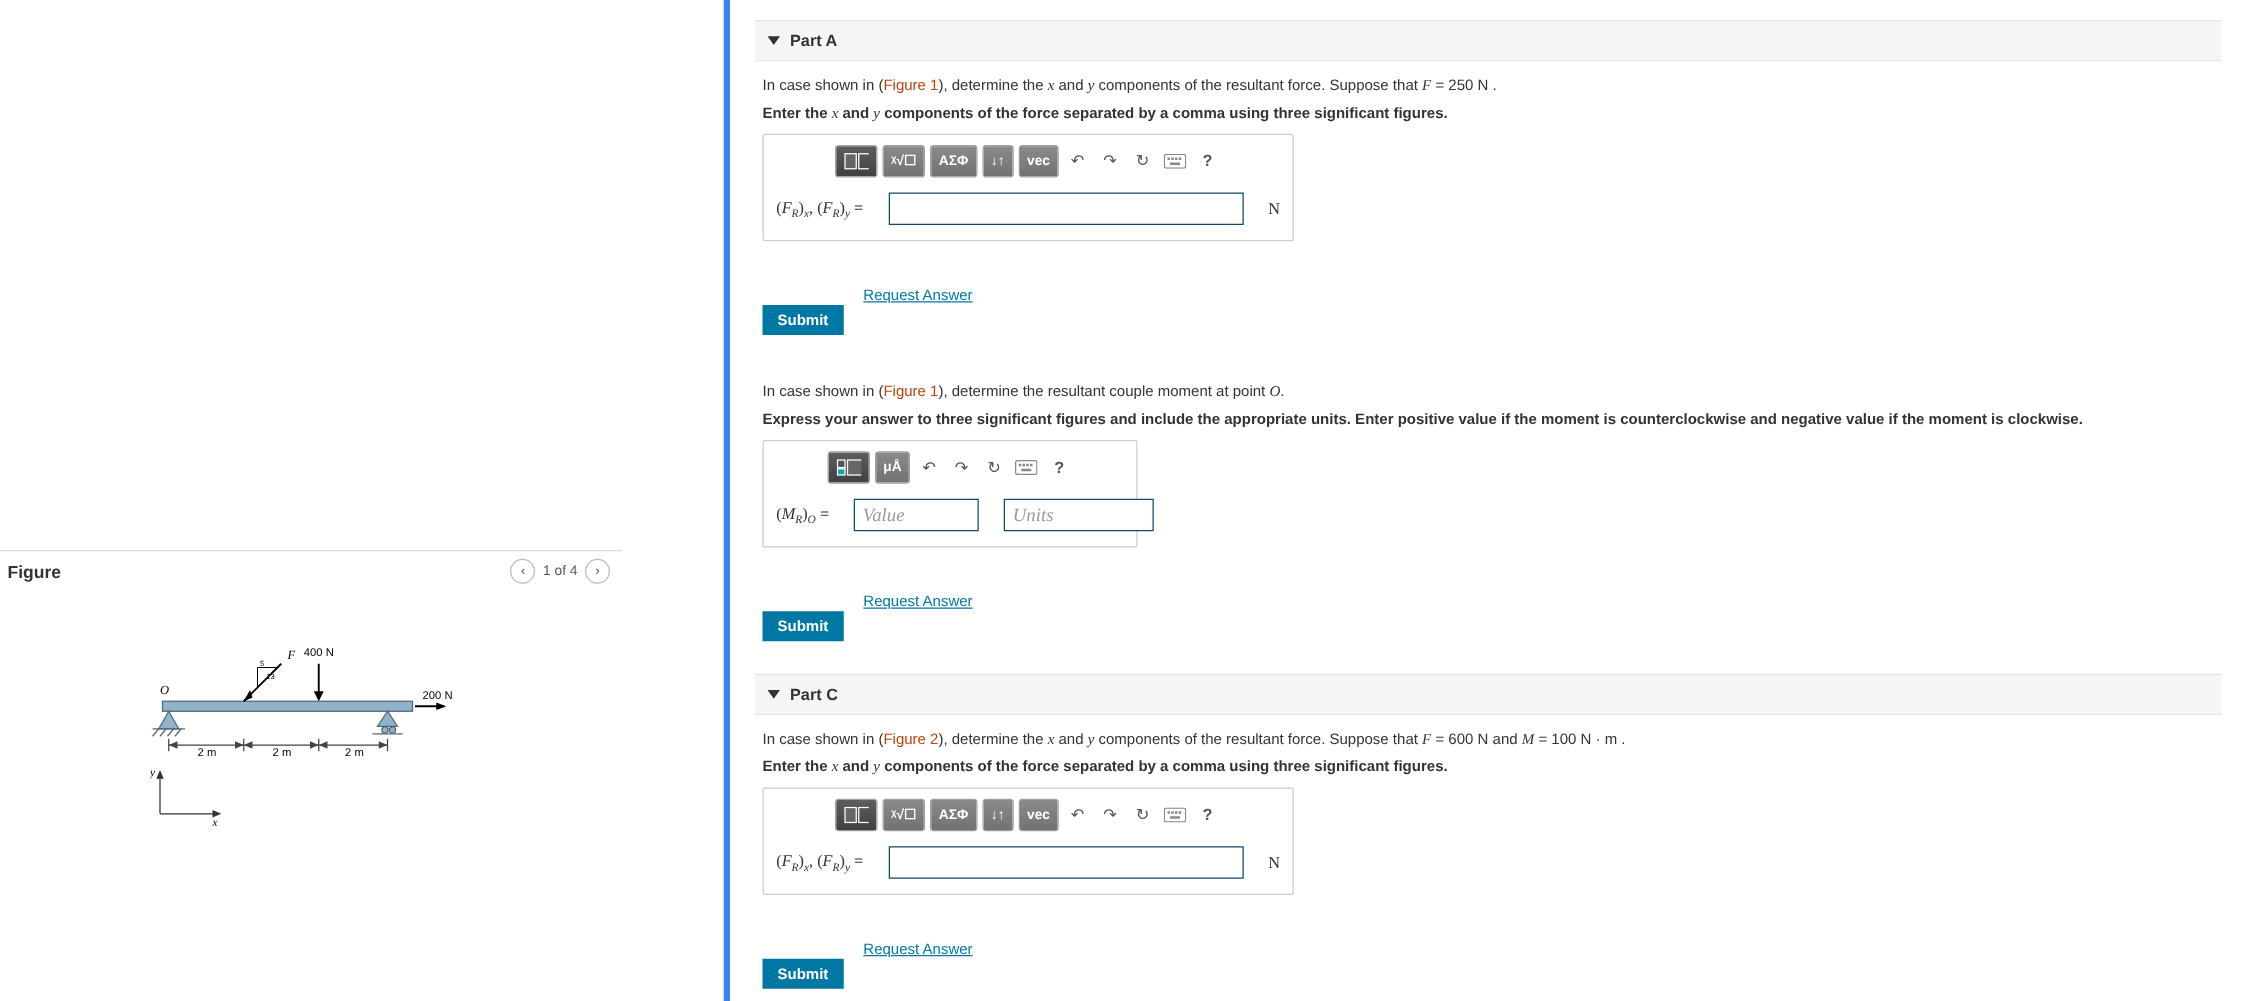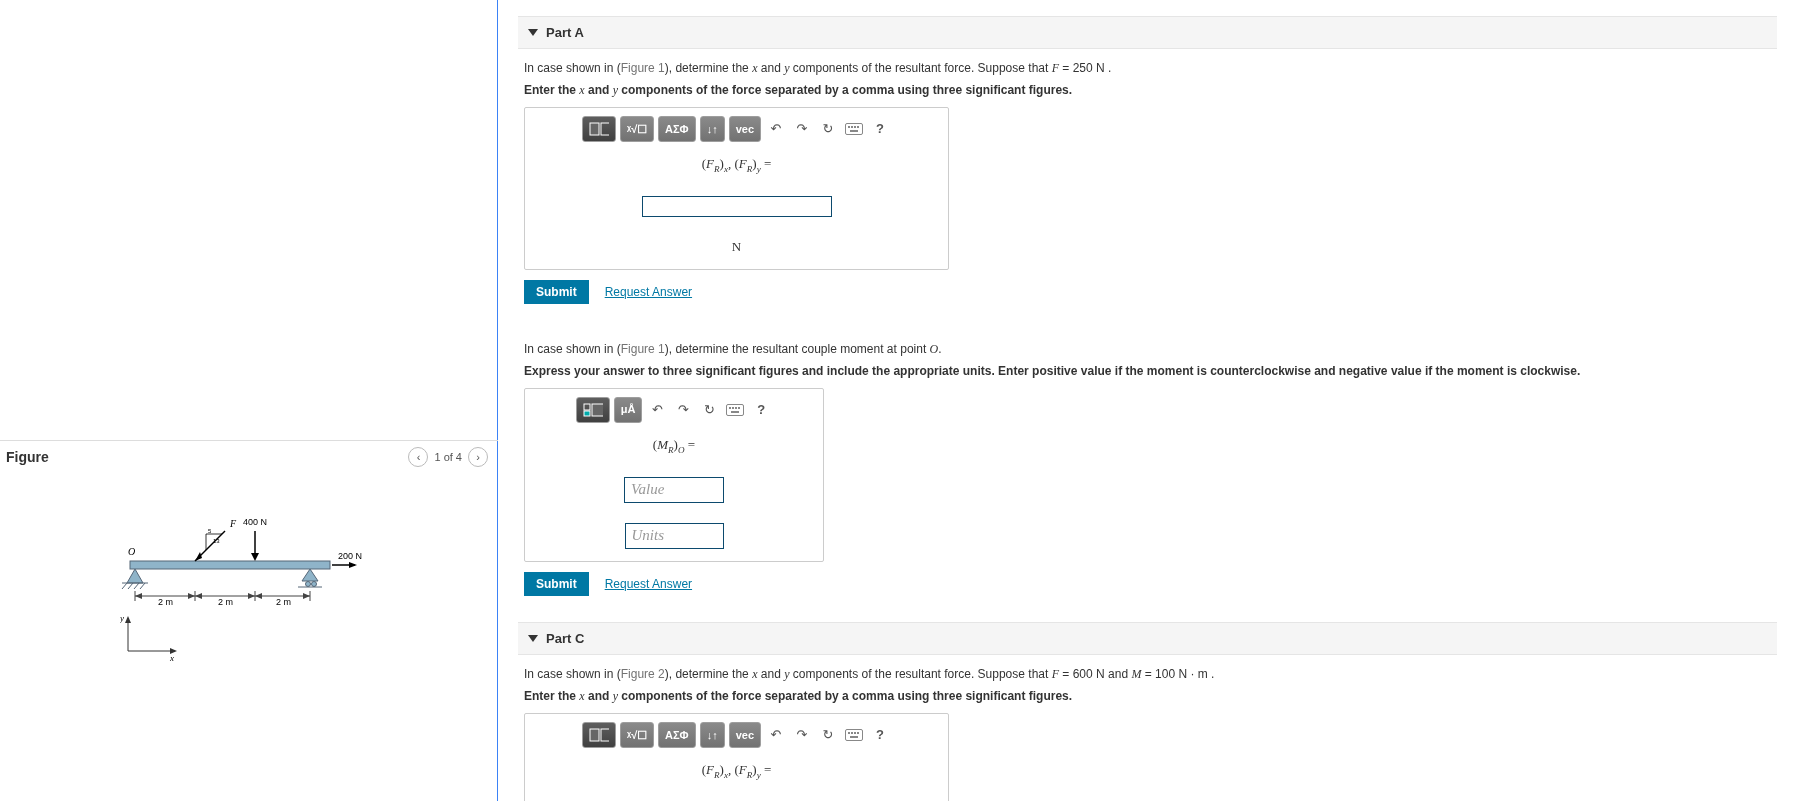--- a/index.html
+++ b/index.html
@@ -1,57 +1,57 @@
 <!DOCTYPE html>
 <html><head>
 <meta charset="utf-8">
 <style>
   * { box-sizing: border-box; }
   body { margin:0; font-family: Arial, Helvetica, sans-serif; font-size:12px; color:#333; background:#fff; }
   .page { display:flex; width:1797px; height:801px; }
   
-  .left { width:498px; border-right:1px solid #3b82f6; position:relative; padding:0; }
+  .left { width:584px; border-right:5px solid #3b82f6; position:relative; padding:0; }
   .figure-panel { position:absolute; top:440px; left:0; width:498px; }
   .figure-header { display:flex; align-items:center; padding:6px 10px 6px 6px; border-top:1px solid #ddd; }
   .figure-title { font-weight:bold; font-size:14px; flex:1; }
   .pager { display:flex; align-items:center; gap:6px; font-size:11px; color:#555; }
   .pager-btn { width:20px; height:20px; border:1px solid #bbb; border-radius:50%; background:#fff; display:flex; align-items:center; justify-content:center; cursor:pointer; font-size:11px; color:#555;}
   .figure-body { padding:20px 0 0 120px; }
   .figure-svg { width:260px; height:170px; }
   
   .right { flex:1; padding:0 0 10px 0; overflow:hidden; }
   .part { margin: 16px 20px 0 20px; }
   .part-header { background:#f5f5f5; border:1px solid #e5e5e5; border-left:none; border-right:none; padding:8px 10px; display:flex; align-items:center; gap:8px; font-weight:bold; font-size:13px;text-align:center; }
   .arrow-down { width:0; height:0; border-left:5px solid transparent; border-right:5px solid transparent; border-top:7px solid #333; }
   .part-body { padding:10px 6px; font-size:12px; line-height:1.5; }
-  .figure-link { color:#737373; cursor:pointer; }
+  .figure-link { color:#c2410c; cursor:pointer; }
   .instr-bold { font-weight:bold; margin-top:4px; }
   .serif { font-family: Georgia, 'Times New Roman', serif; }
   .italic { font-style: italic; }
   
   .answer-wrap { border:1px solid #ccc; border-radius:2px; margin-top:8px; background:#fff; display:inline-block; }
   .answer-wrap.A, .answer-wrap.C { width:425px; }
   .answer-wrap.B { width:300px; }
   .toolbar { display:flex; gap:4px; padding:8px 10px; align-items:center; }
   .toolbar.center { justify-content:center; }
   .tbtn { height:26px; border:1px solid #9e9e9e; border-radius:3px; background:linear-gradient(#d8d8d8,#bcbcbc); color:#fff; font-size:11px; display:flex; align-items:center; justify-content:center; padding:0 6px; cursor:pointer; font-weight:bold;}
   .tbtn.template { width:34px; background:linear-gradient(#5e5e5e,#404040); }
   .tbtn.slate { background:linear-gradient(#8a8a8a,#727272); }
   .ticon { width:22px; height:22px; border:none; background:transparent; display:flex; align-items:center; justify-content:center; font-size:13px; color:#555; cursor:pointer; }
   .ticon.q { font-weight:bold; }
-  .answer-row { display:flex; align-items:center; gap:20px; padding:4px 10px 12px 10px;flex-direction:column; }
+  .answer-row { display:flex; align-items:center; gap:20px; padding:4px 10px 12px 10px; }
   .lhs { font-family: Georgia,'Times New Roman',serif; font-size:13px; white-space:nowrap; }
   .sub { font-size:0.7em; vertical-align:sub; font-style:italic;}
   .ans-input { flex:1; height:26px; border:1px solid #0c4a6e; padding:2px 6px; font-size:13px; outline:none; min-width:0;}
   .ans-input.value { width:100px; flex:none; }
-  .ans-input.units { width:99px; flex:none; }
+  .ans-input.units { width:120px; flex:none; }
   .ans-input::placeholder{ color:#999; font-style:italic; font-family:Georgia,serif; font-size:15px;}
   .unit { font-family: Georgia,'Times New Roman',serif; font-size:13px; }
   .actions { margin-top:10px; display:flex; align-items:center; gap:16px; }
-  .submit { background:#0078a4; color:#fff; border:none; padding:5px 12px; font-size:12px; font-weight:bold; cursor:pointer; }
+  .submit { background:#0078a4; color:#fff; border:none; padding:5px 12px; font-size:12px; font-weight:bold; cursor:pointer;margin-top:41px; }
   .req { color:#0078a4; text-decoration:underline; font-size:12px; cursor:pointer; }
   .kbd-icon svg { width:18px; height:12px; }
 </style>
 </head>
 <body>
 
 <div class="page">
 
   <div class="left">
     <div class="figure-panel">

